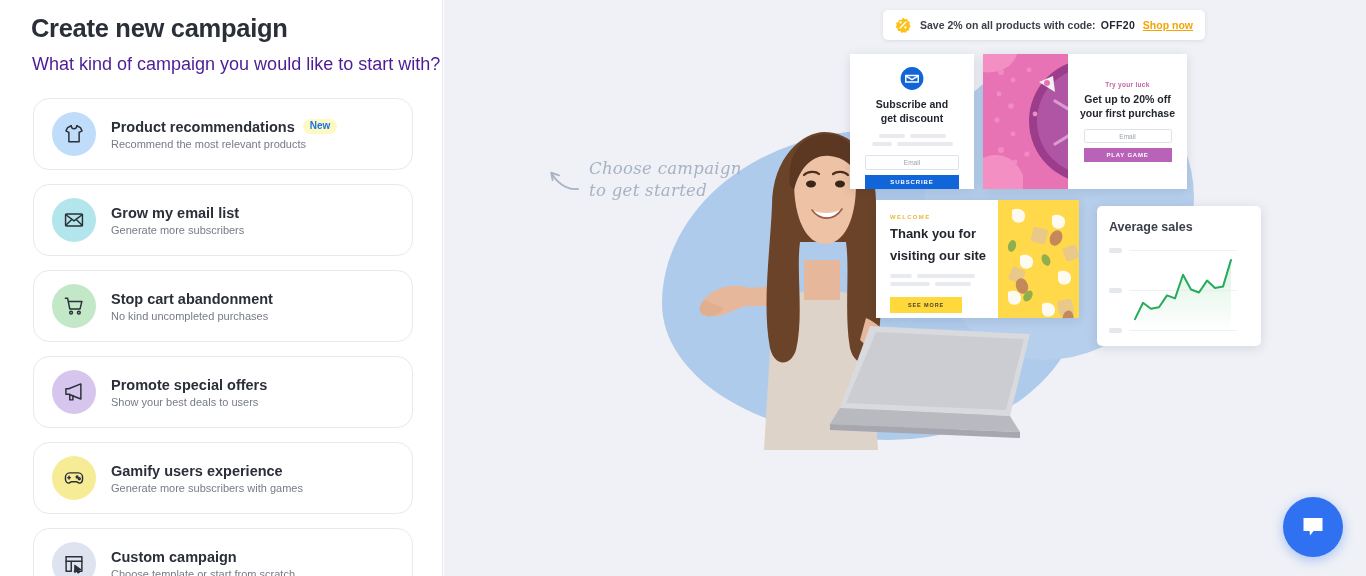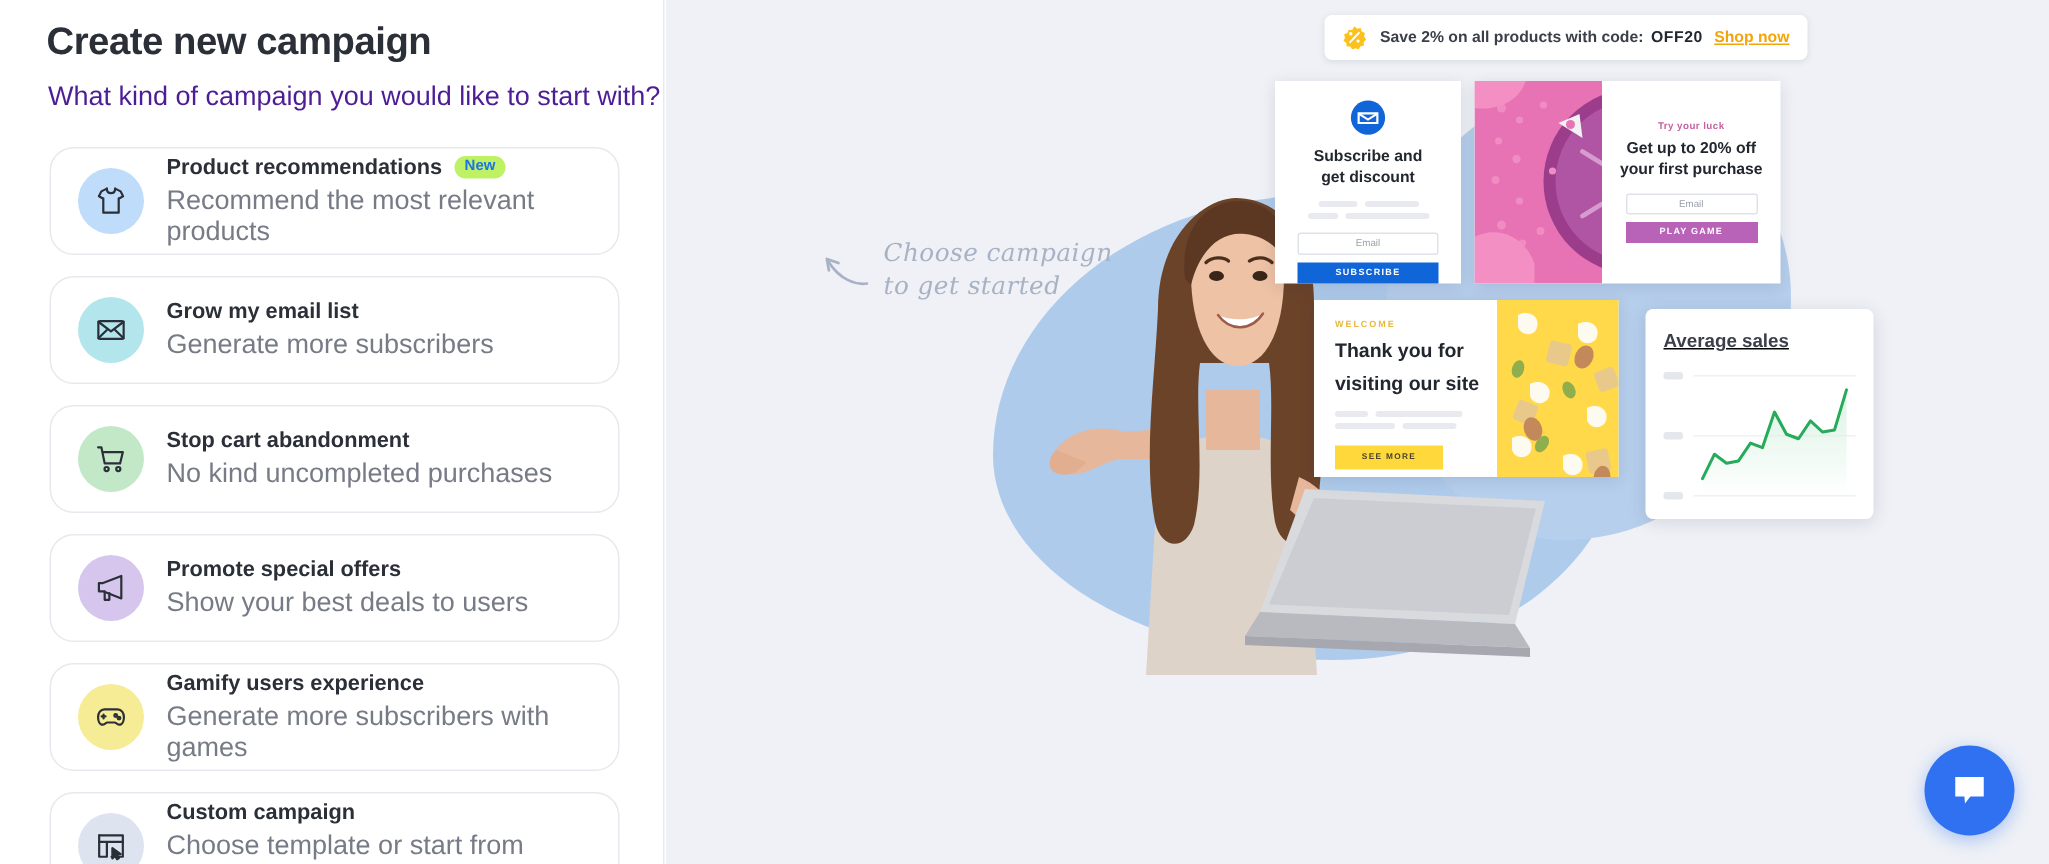--- a/index.html
+++ b/index.html
@@ -38,25 +38,25 @@
   .card-icon {
     width: 44px; height: 44px; border-radius: 50%;
     margin-left: 18px; flex: 0 0 44px;
     display: flex; align-items: center; justify-content: center;
   }
   .card-icon svg { display: block; }
   .card-text { margin-left: 15px; }
   .card-title-row { display: flex; align-items: center; gap: 8px; }
   .card-title { font-size: 14.5px; font-weight: 700; color: #2b2f38; }
   .badge-new {
-    background: #bef264; color: #1a73e8;
+    background: #fef9c3; color: #1a73e8;
     font-size: 10px; font-weight: 700; border-radius: 9px;
     padding: 2px 7px 3px; line-height: 1;
   }
-  .card-sub { font-size: 18px; color: #767b86; margin-top: 3px; }
+  .card-sub { font-size: 11px; color: #767b86; margin-top: 3px; }
 
   
   #right-panel {
     position: absolute; left: 444px; top: 0;
     width: 922px; height: 576px;
     background: #eff1f6; overflow: hidden;
   }
 
   
   #promo-banner {
@@ -177,24 +177,23 @@
     font-size: 5.5px; font-weight: 800; letter-spacing: .9px;
     display: flex; align-items: center; justify-content: center;
     margin-top: 11px; cursor: pointer;
   }
   .thanks-right {
     flex: 1; background: #ffd94a; position: relative; overflow: hidden;
   }
 
   
   #popup-chart {
-    left: 653px; top: 206px; width: 152px; height: 140px;
+    left: 653px; top: 206px; width: 164px; height: 140px;
     border-radius: 5px; box-shadow: 0 2px 12px rgba(40,50,80,.14);
     padding: 14px 12px 14px;
-    text-decoration: underline;
   }
   #chart-card-title { font-size: 12.5px; font-weight: 700; color: #3a3f4a; }
   #chart-plot { position: relative; margin-top: 14px; width: 128px; height: 86px; }
   .ytick { position: absolute; left: 0; width: 13px; height: 5px; background: #e4e7ec; border-radius: 2px; }
   .gridline { position: absolute; left: 20px; right: 0; height: 1px; background: #eef0f4; }
 
   
   #laptop { position: absolute; left: 380px; top: 320px; }
 
   

